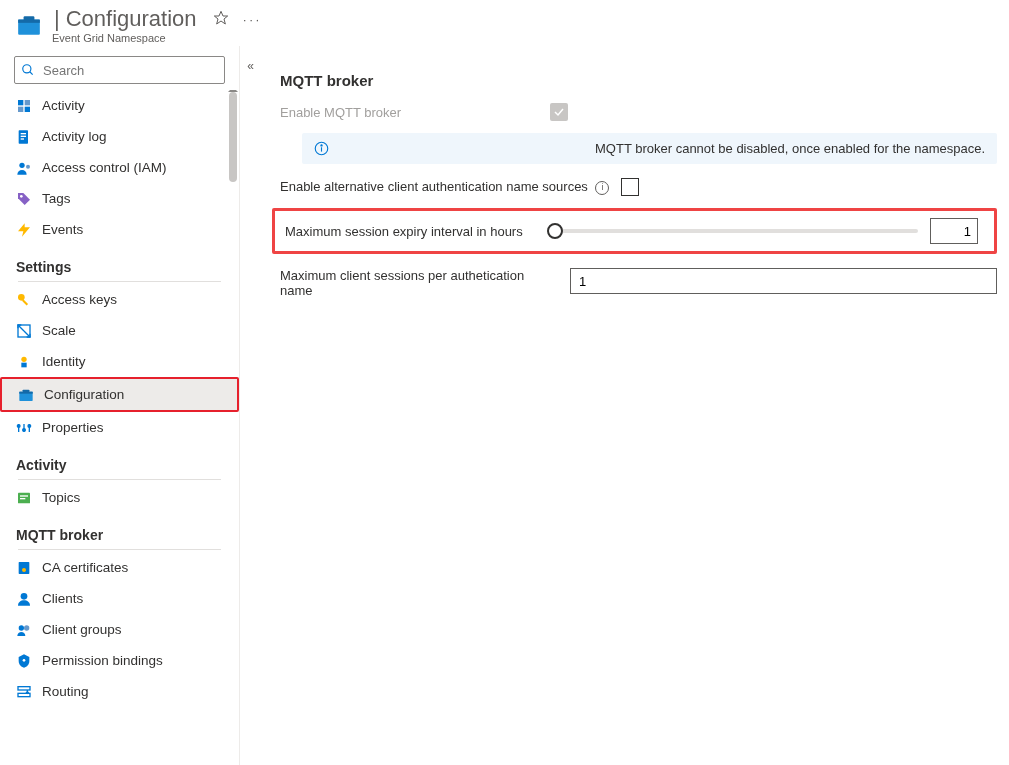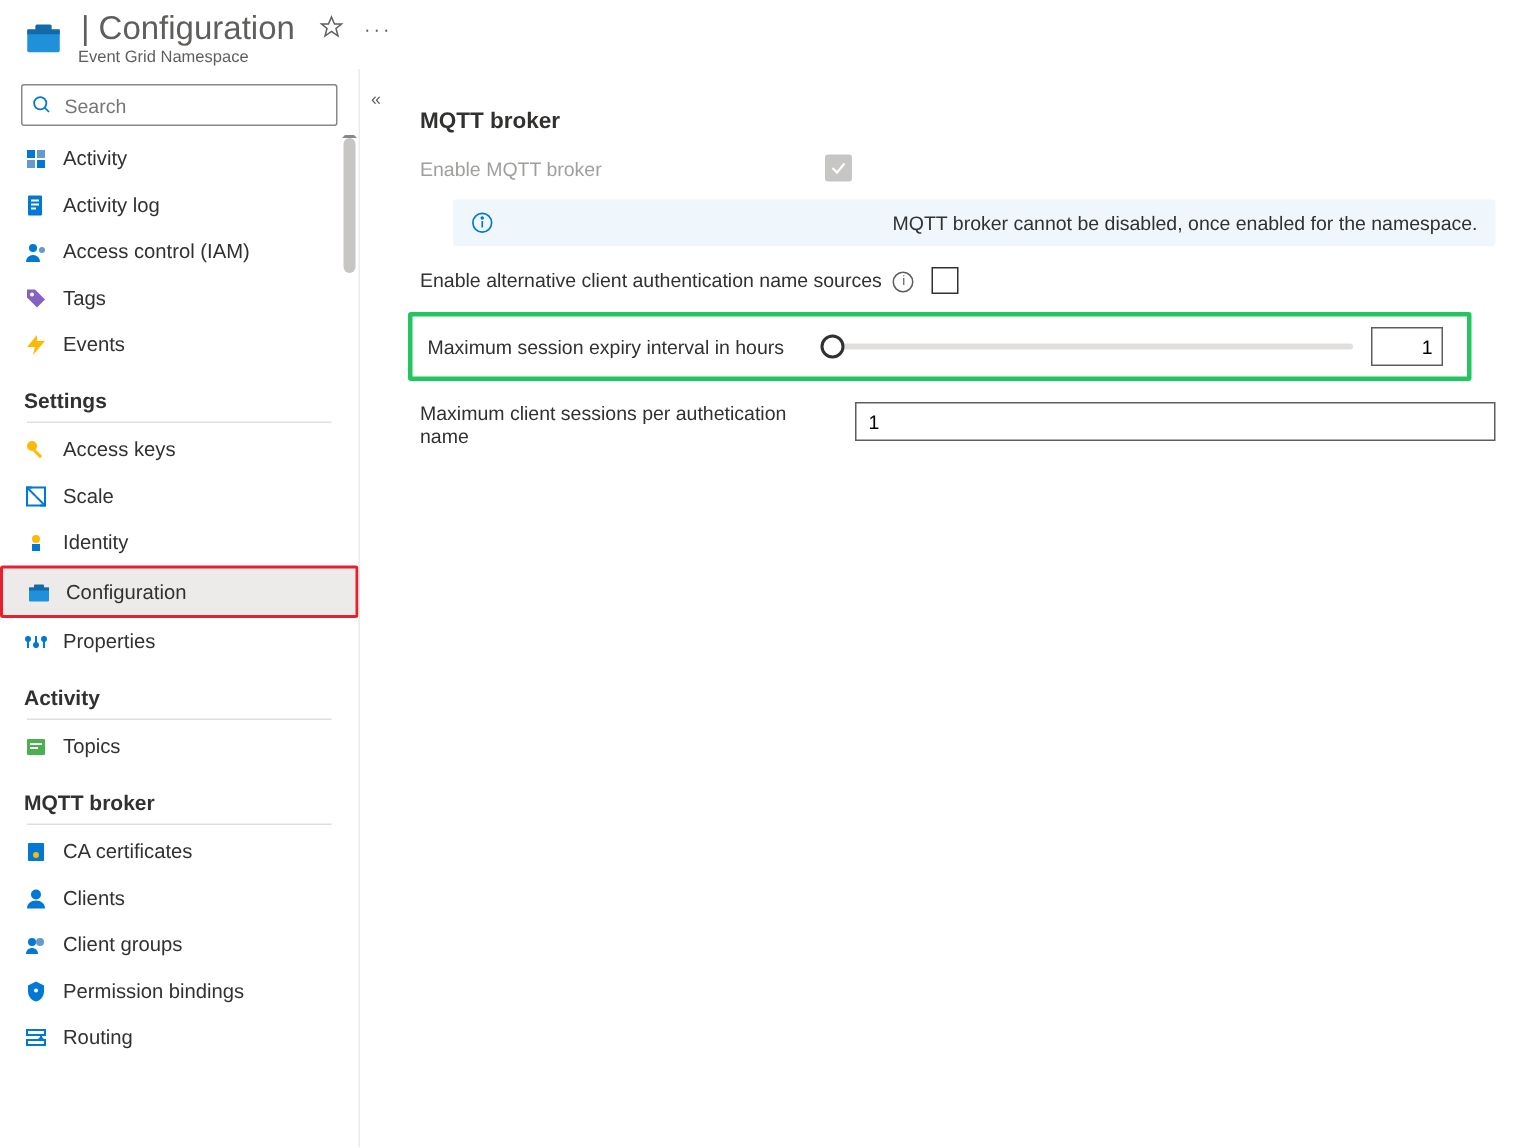--- a/index.html
+++ b/index.html
@@ -117,23 +117,23 @@
   }
   .checkbox {
     width:18px; height:18px; border:1px solid #323130;
   }
   .highlight-row {
     display:grid;
     grid-template-columns: 258px 1fr 54px;
     align-items:center;
     gap:12px;
     padding:7px 10px 7px 10px;
-    border:3px solid #22c55e;
+    border:3px solid #ef4444;
     border-radius:2px;
-    margin:4px 16px 14px -8px;
+    margin:4px 0 14px -8px;
   }
   .slider-wrap { display:flex; align-items:center; gap:0; }
   .slider-track {
     flex:1; height:4px; background:#e1dfdd; border-radius:2px;
     position:relative;
   }
   .slider-thumb {
     position:absolute; left:0; top:50%;
     width:16px; height:16px;
     border:2px solid #323130; border-radius:50%;

